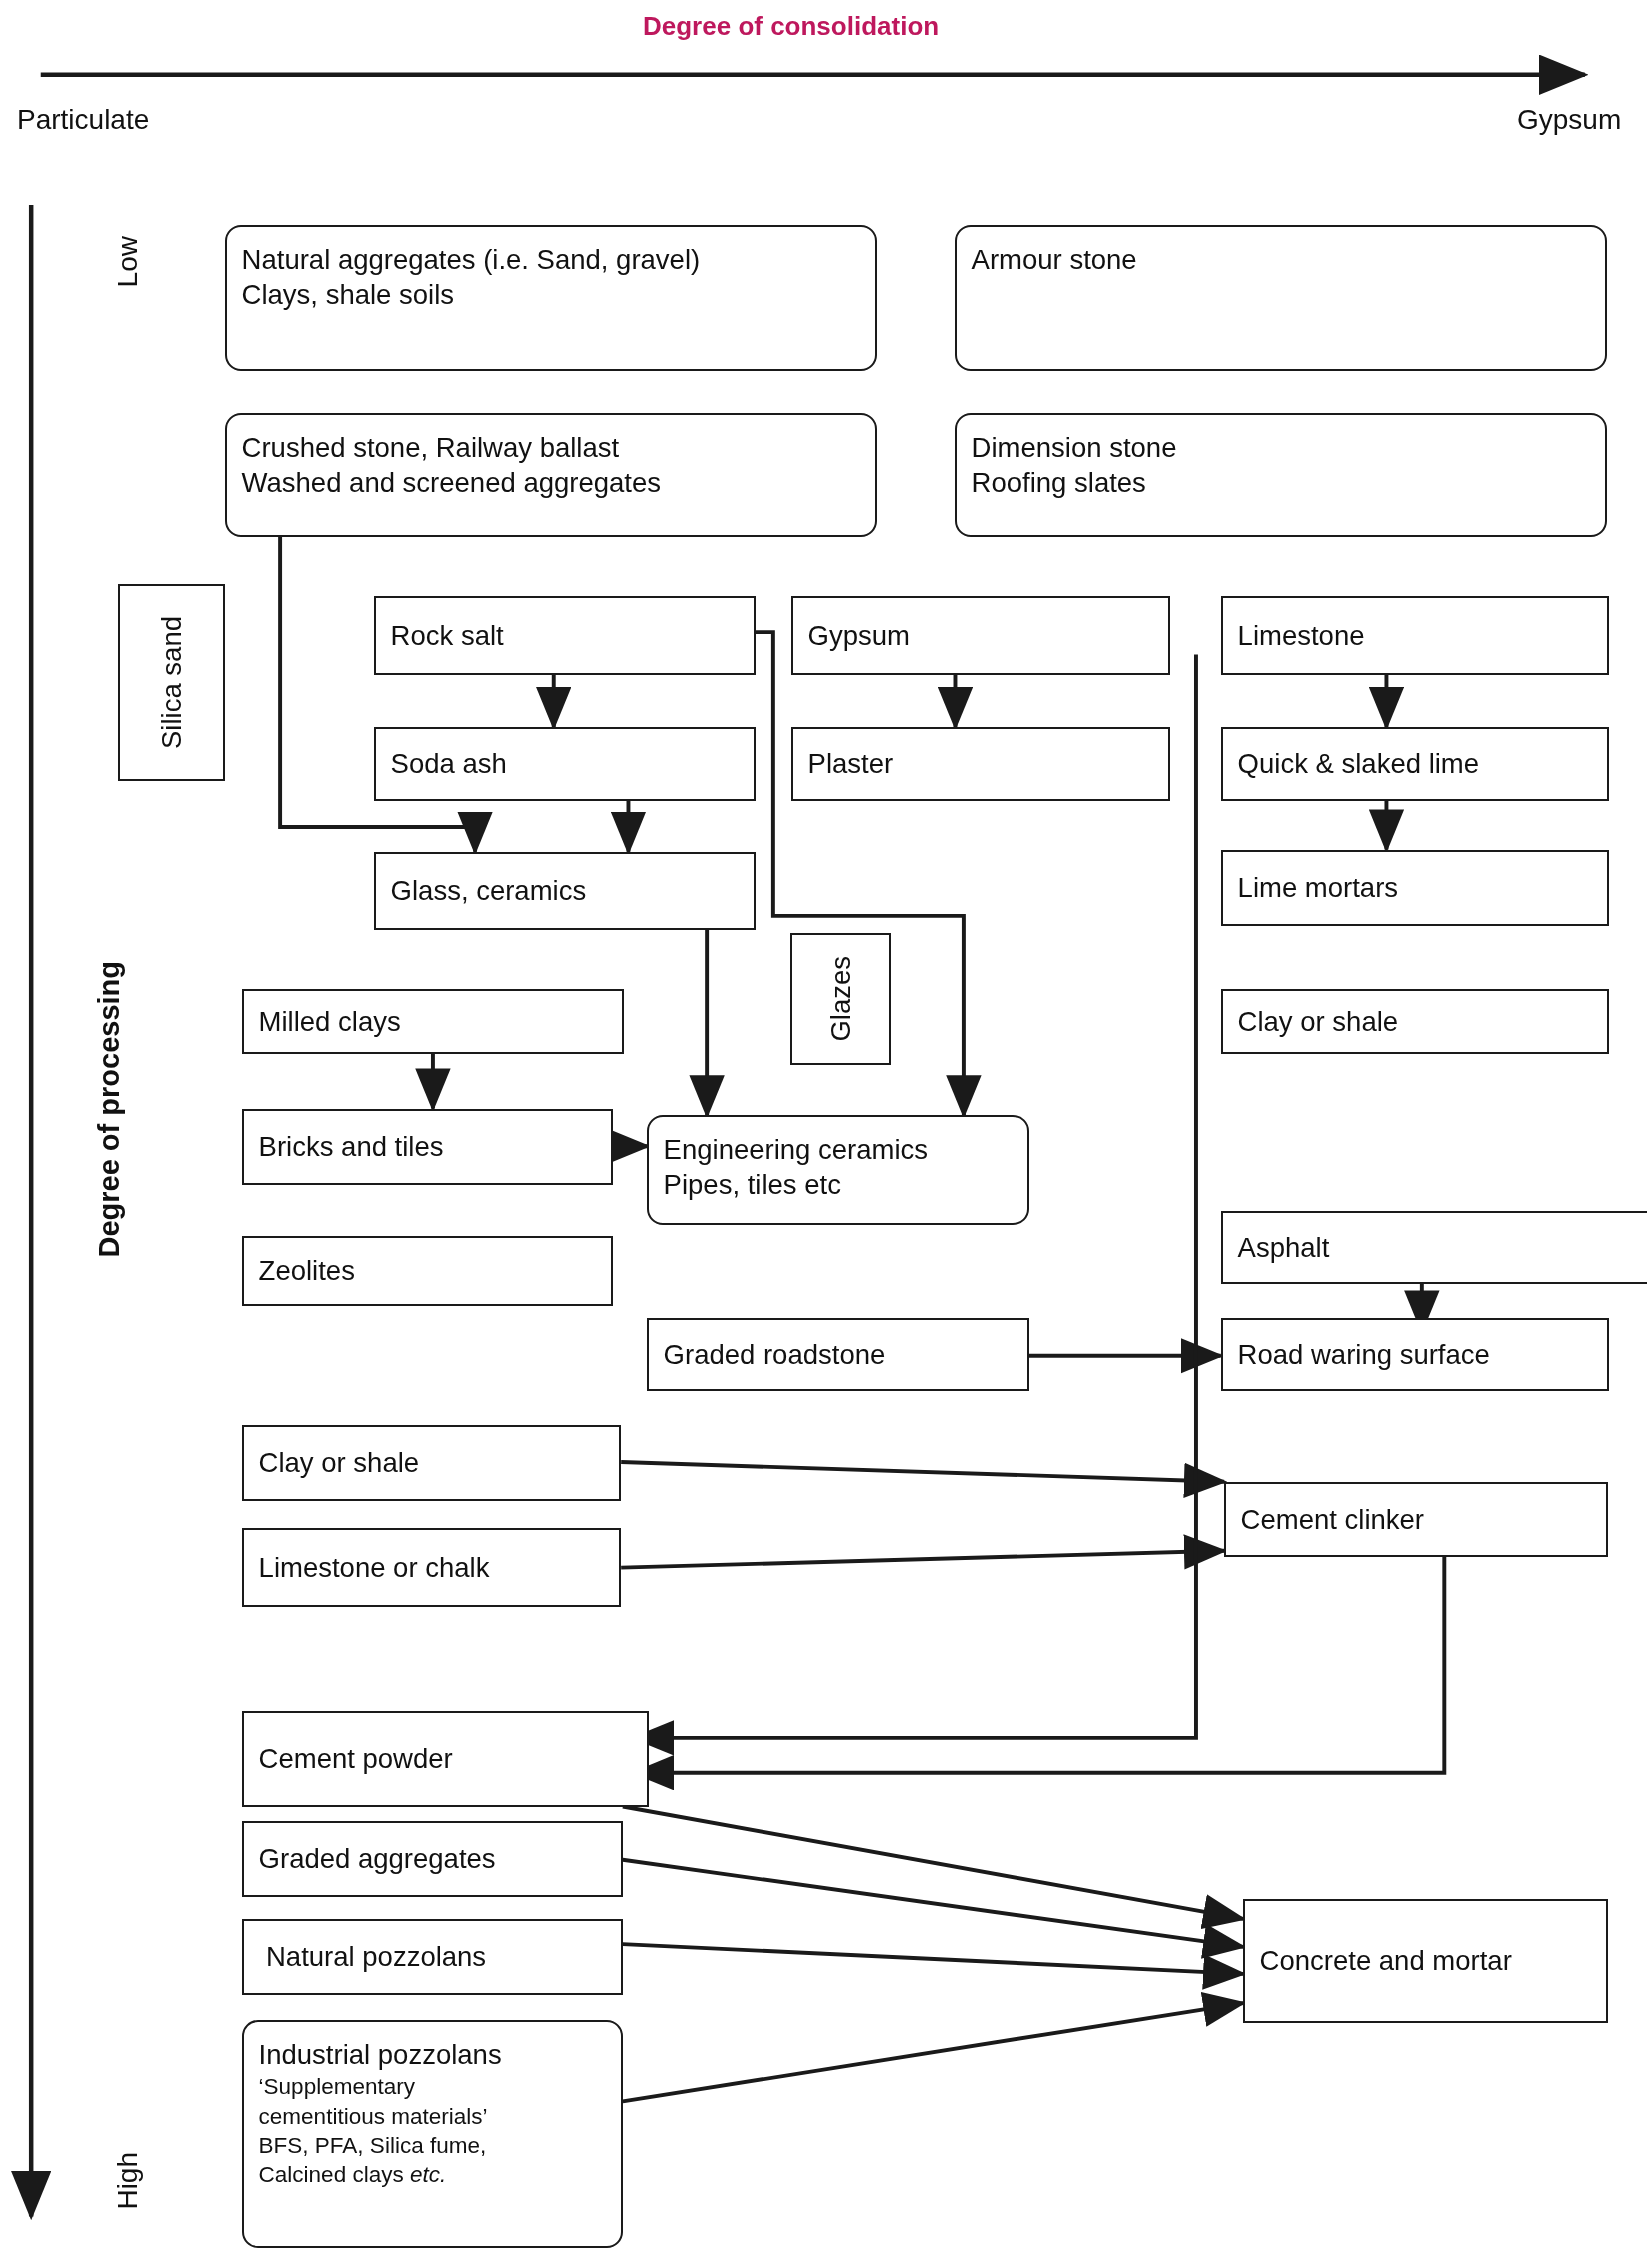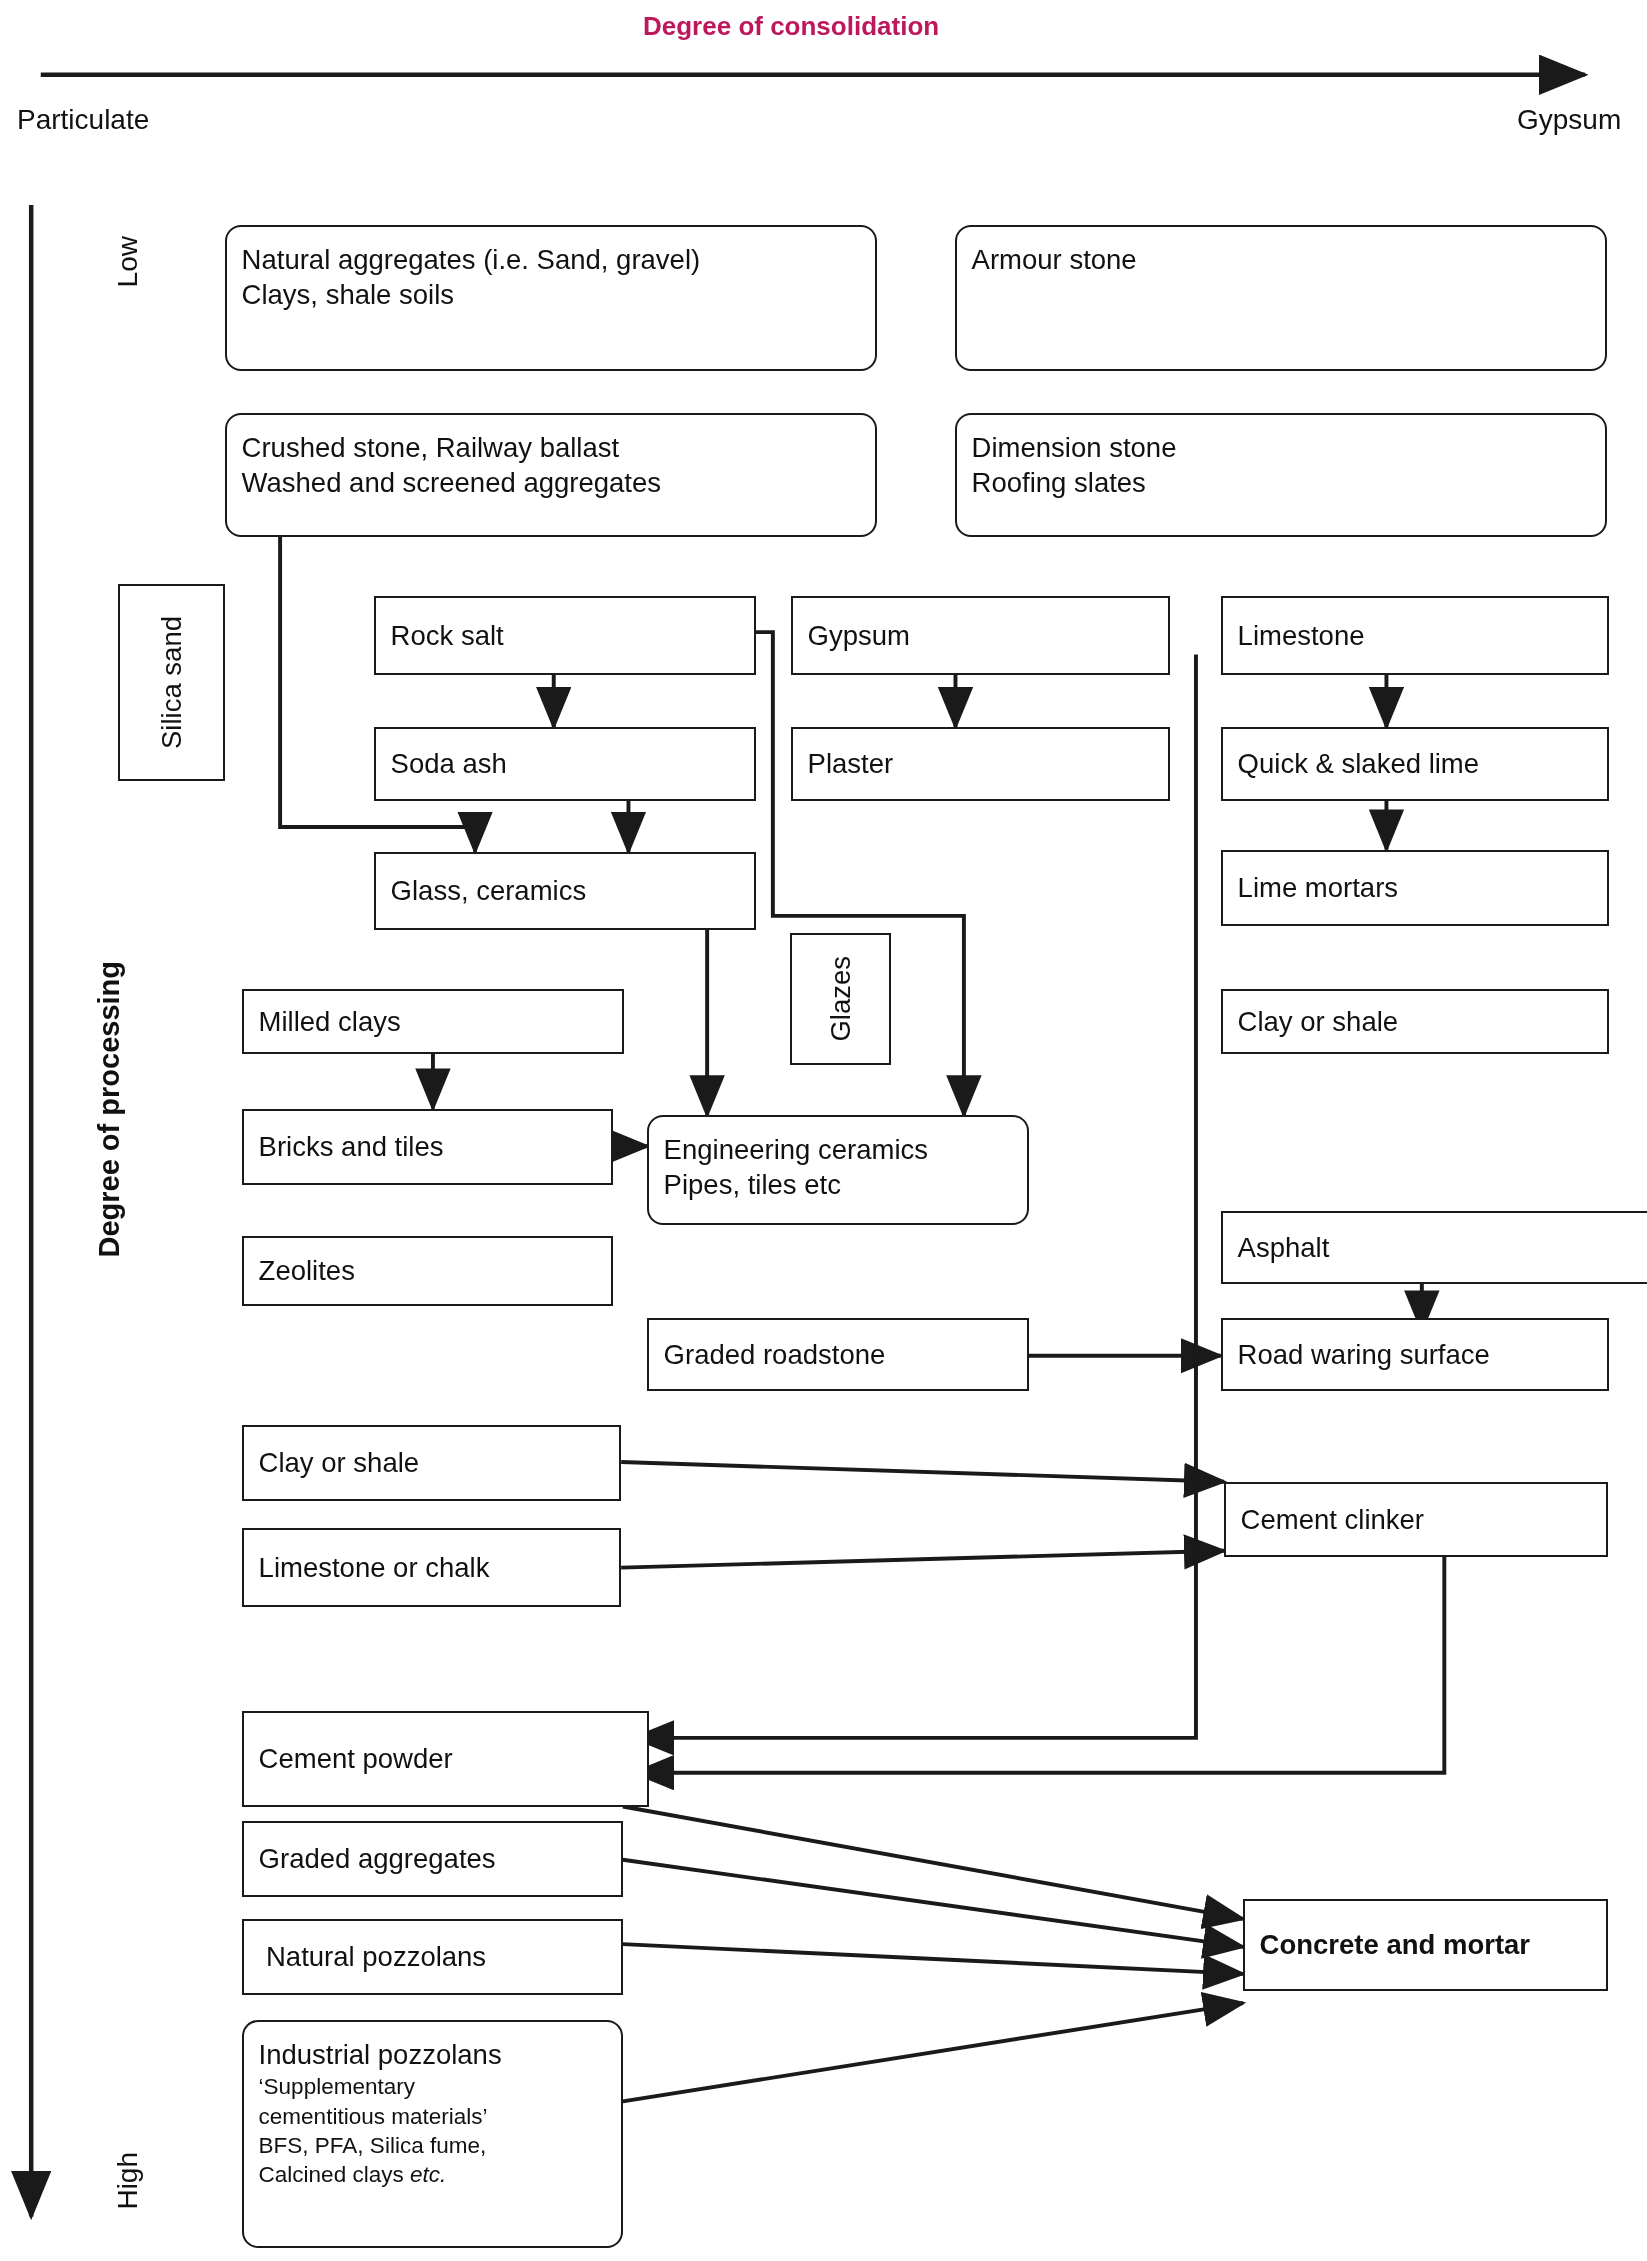--- a/index.html
+++ b/index.html
@@ -250,21 +250,21 @@
   </div>
 
   <div class="node" style="left:242px;top:1821px;width:381px;height:76px;">
     <div class="ln">Graded aggregates</div>
   </div>
 
   <div class="node" style="left:242px;top:1919px;width:381px;height:76px;padding-left:22px;">
     <div class="ln">Natural pozzolans</div>
   </div>
 
-  <div class="node" style="left:1243px;top:1899px;width:365px;height:92px;font-weight:bold;">
+  <div class="node" style="left:1243px;top:1899px;width:365px;height:124px;">
     <div class="ln">Concrete and mortar</div>
   </div>
 
   <div class="node pad-top small" style="left:242px;top:2020px;width:381px;height:228px;">
     <div class="ln" style="font-size:27.5px;">Industrial pozzolans</div>
     <div class="ln">‘Supplementary</div>
     <div class="ln">cementitious materials’</div>
     <div class="ln">BFS, PFA, Silica fume,</div>
     <div class="ln"><span>Calcined clays </span><span class="ital">etc.</span></div>
   </div>

